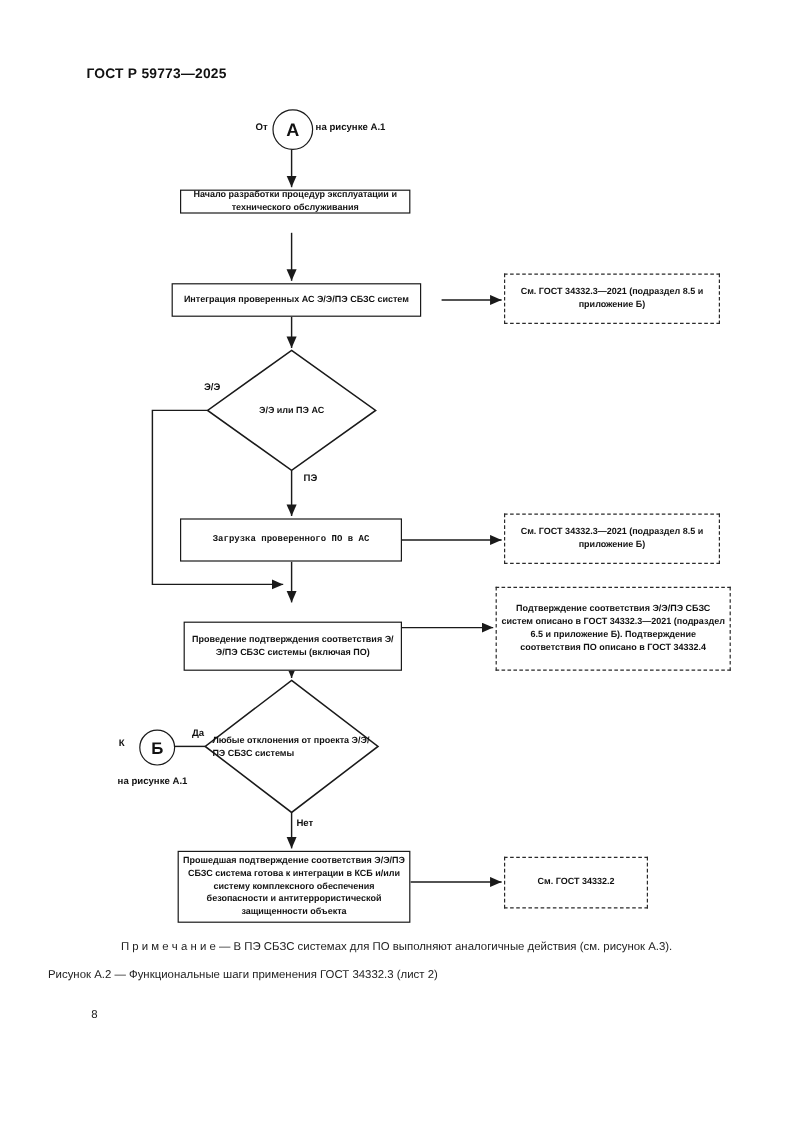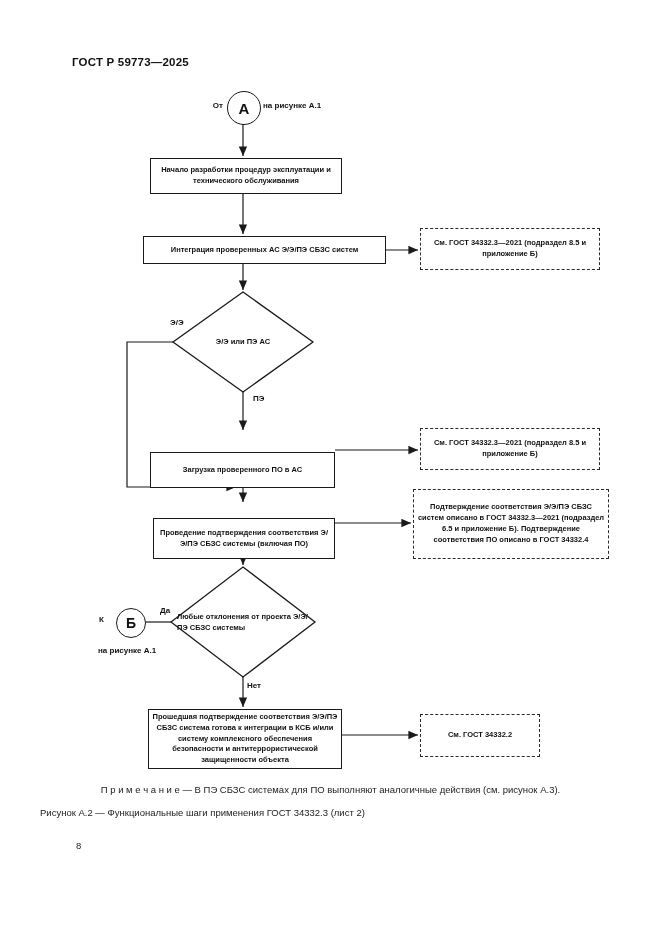--- a/index.html
+++ b/index.html
@@ -64,32 +64,32 @@
       <polygon points="243,567 315,622 243,677 171,622"></polygon>
     </g>
   </svg>
 
   <div class="lbl" style="left:193px;top:101px;width:30px;text-align:right;">От</div>
   <div class="circle a">
     <span>А</span>
   </div>
   <div class="lbl" style="left:263px;top:101px;">на рисунке А.1</div>
 
-  <div class="node" style="left:150px;top:158px;width:192px;height:36px;">Начало разработки процедур эксплуатации и технического обслуживания</div>
+  <div class="node" style="left:150px;top:158px;width:192px;height:20px;">Начало разработки процедур эксплуатации и технического обслуживания</div>
 
-  <div class="node" style="left:143px;top:236px;width:243px;height:28px;">Интеграция проверенных АС Э/Э/ПЭ СБЗС систем</div>
+  <div class="node" style="left:143px;top:236px;width:208px;height:28px;">Интеграция проверенных АС Э/Э/ПЭ СБЗС систем</div>
 
   <div class="node dashed" style="left:420px;top:228px;width:180px;height:42px;">См. ГОСТ 34332.3—2021 (подраздел 8.5 и приложение Б)</div>
 
   <div class="diamond-text" style="left:183px;top:334px;width:120px;height:16px;">Э/Э или ПЭ АС</div>
 
   <div class="lbl" style="left:170px;top:318px;">Э/Э</div>
   <div class="lbl" style="left:253px;top:394px;">ПЭ</div>
 
-  <div class="node" style="left:150px;top:452px;width:185px;height:36px;">Загрузка проверенного ПО в АС</div>
+  <div class="node" style="left:150px;top:432px;width:185px;height:36px;font-family:Liberation Mono, monospace;">Загрузка проверенного ПО в АС</div>
 
   <div class="node dashed" style="left:420px;top:428px;width:180px;height:42px;">См. ГОСТ 34332.3—2021 (подраздел 8.5 и приложение Б)</div>
 
   <div class="node" style="left:153px;top:504px;width:182px;height:41px;margin-top:14px;">Проведение подтверждения соответствия Э/Э/ПЭ СБЗС системы (включая ПО)</div>
 
   <div class="node dashed" style="left:413px;top:489px;width:196px;height:70px;">Подтверждение соответствия Э/Э/ПЭ СБЗС систем описано в ГОСТ 34332.3—2021 (подраздел 6.5 и приложение Б). Подтверждение соответствия ПО описано в ГОСТ 34332.4</div>
 
   <div class="diamond-text" style="left:177px;top:598px;width:132px;height:48px;">Любые отклонения от проекта Э/Э/ПЭ  СБЗС системы</div>
 
   <div class="lbl" style="left:160px;top:606px;text-align:right;">Да</div>

